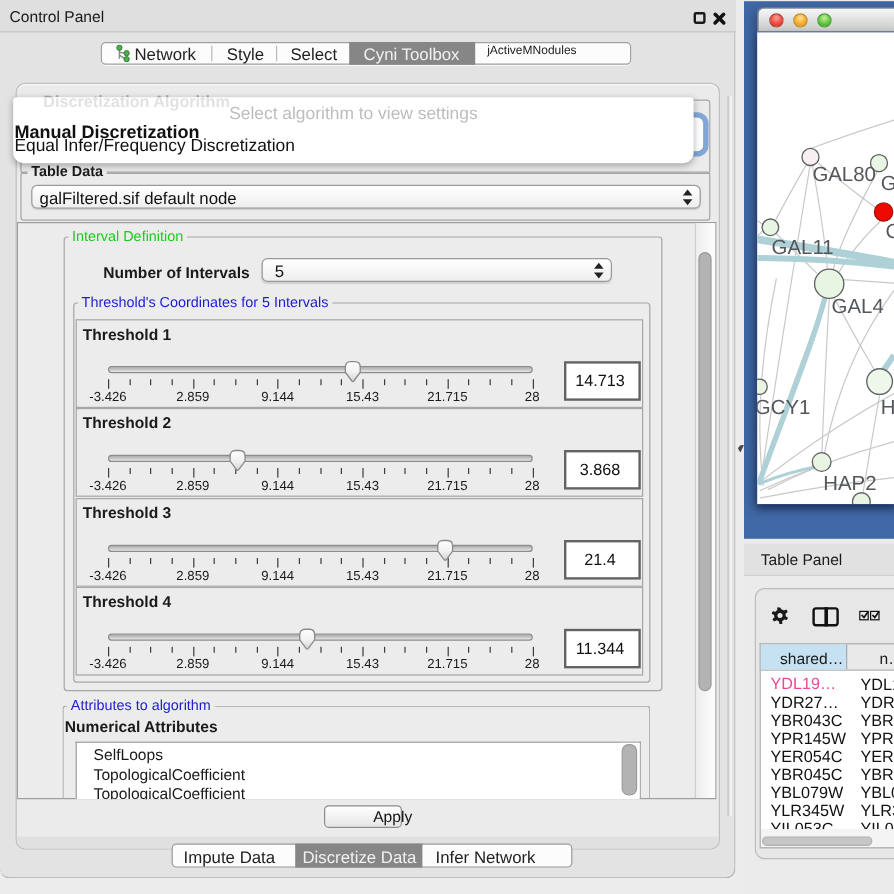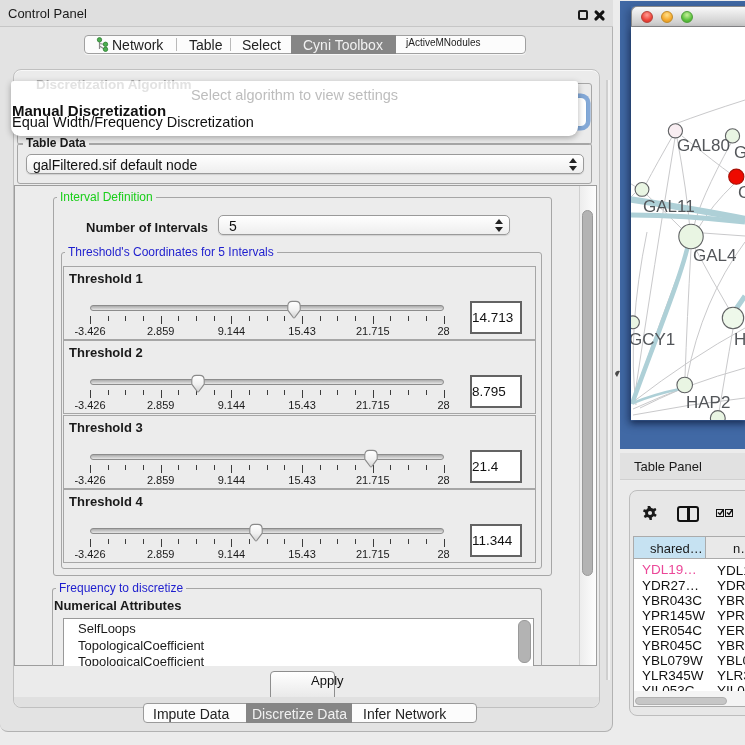--- a/index.html
+++ b/index.html
@@ -10,21 +10,21 @@
 .r13 { font-size:13px; color:#1a1a1a; }
 .grouplab { position:absolute; font-size:12px; padding:0 3px; }
 .combo { position:absolute; background:linear-gradient(#ffffff,#eeeeee); border:1px solid #9a9a9a; border-radius:5px; box-shadow:0 1px 1px rgba(0,0,0,0.12); }
 .combo .txt { position:absolute; left:6px; top:0; font-size:14px; color:#111; }
 .spin { position:absolute; width:0; height:0; }
 .up { border-left:4px solid transparent; border-right:4px solid transparent; border-bottom:5px solid #222; }
 .dn { border-left:4px solid transparent; border-right:4px solid transparent; border-top:5px solid #222; }
 .gbox { position:absolute; border:1px solid #a6a6a6; border-radius:3px; }
 .tick { position:absolute; width:1px; background:#3c3c3c; }
 .tlab { position:absolute; font-size:11px; font-weight:normal; color:#1a1a1a; transform:translateX(-50%); white-space:nowrap; }
-.vbox { position:absolute; width:52px; height:33px; background:#fff; border:2px solid #636363; font-size:13.5px; text-align:left; padding-right:4px; line-height:29px; color:#111; }
+.vbox { position:absolute; width:64px; height:33px; background:#fff; border:2px solid #636363; font-size:13.5px; text-align:center; padding-right:4px; line-height:29px; color:#111; }
 </style>
 </head>
 <body>
 
 <div class="abs" style="left:0;top:0;width:613px;height:732px;background:#e3e3e3;border-right:1px solid #b2b2b2;border-bottom:1px solid #b2b2b2;border-radius:0 0 8px 8px;"></div>
 <div class="abs" style="left:0;top:0;width:613px;height:27px;background:#dfdfdf;border-bottom:1px solid #c6c6c6;"></div>
 <div class="abs r13" style="left:8px;top:6px;">Control Panel</div>
 <div class="abs" style="left:578px;top:10px;width:10px;height:10px;border:2px solid #1a1a1a;border-radius:2px;"></div>
 <div class="abs" style="left:593px;top:9px;width:12px;height:12px;">
     <div class="abs" style="left:-0.5px;top:4.8px;width:13px;height:3.2px;background:#111;border-radius:1.4px;transform:rotate(45deg);"></div>
@@ -34,21 +34,21 @@
 <div class="abs" style="left:291px;top:35px;width:105px;height:19px;background:#868686;"></div>
 <div class="abs" style="left:176px;top:38px;width:1px;height:13px;background:#b9b9b9;"></div>
 <div class="abs" style="left:230px;top:38px;width:1px;height:13px;background:#b9b9b9;"></div>
 <svg class="abs" style="left:96px;top:37px;" width="13" height="15" viewBox="0 0 13 15">
 <path d="M3.5 3.5 L3.5 12 M3.5 6.5 L9 7.5 M3.5 9 L9 12.5" stroke="#8a8a8a" stroke-width="1.2" fill="none"></path>
 <circle cx="3.5" cy="2.8" r="2.2" fill="#4caf50" stroke="#2e7d32" stroke-width="0.8"></circle>
 <circle cx="9.5" cy="7.3" r="2.2" fill="#4caf50" stroke="#2e7d32" stroke-width="0.8"></circle>
 <circle cx="9.5" cy="12.3" r="2.2" fill="#4caf50" stroke="#2e7d32" stroke-width="0.8"></circle>
 </svg>
 <div class="abs" style="left:112px;top:37px;font-size:14px;color:#222;">Network</div>
-<div class="abs" style="left:189px;top:37px;font-size:14px;color:#222;">Table</div>
+<div class="abs" style="left:189px;top:37px;font-size:14px;color:#222;">Style</div>
 <div class="abs" style="left:242px;top:37px;font-size:14px;color:#222;">Select</div>
 <div class="abs" style="left:303px;top:37px;font-size:14px;color:#f1f1f1;">Cyni Toolbox</div>
 <div class="abs" style="left:406px;top:37px;font-size:10px;color:#222;">jActiveMNodules</div>
 <div class="abs" style="left:13px;top:69px;width:587px;height:639px;background:#ebebeb;border:1px solid #c0c0c0;border-radius:8px;box-shadow:inset 0 1px 0 #f8f8f8;"></div>
 <div class="abs" style="left:606px;top:80px;width:2px;height:600px;background:#cfcfcf;"></div>
 <div class="abs" style="left:608px;top:80px;width:2px;height:600px;background:#f2f2f2;"></div>
 <div class="gbox" style="left:17px;top:83px;width:575px;height:62px;"></div>
 <div class="abs" style="left:300px;top:97px;width:287px;height:30px;background:#fff;border:1px solid #7aa3d2;border-radius:6px;box-shadow:0 0 0 3.5px rgba(96,146,208,0.75);"></div>
 <div class="spin up" style="left:570px;top:103px;"></div>
 <div class="spin dn" style="left:570px;top:113px;"></div>
@@ -146,21 +146,21 @@
 <svg class="abs" style="left:189.5px;top:373.5px;" width="16" height="19" viewBox="0 0 16 19">
 <defs>
       <linearGradient id="tg1" x1="0" y1="0" x2="0" y2="1">
 <stop offset="0" stop-color="#ffffff"></stop>
         <stop offset="0.55" stop-color="#f0f0f0"></stop>
         <stop offset="1" stop-color="#d2d2d2"></stop>
       </linearGradient>
     </defs>
 <path d="M 1.8,6.2 Q 1.8,1.4 6.2,1.4 L 9.8,1.4 Q 14.2,1.4 14.2,6.2 L 14.2,10.2 L 8.8,17.5 Q 8,18.4 7.2,17.5 L 1.8,10.2 Z" fill="url(#tg1)" stroke="#8a8a8a" stroke-width="1.1"></path>
 </svg>
-<div class="vbox" style="left:470px;top:375px;">8.795</div>
+<div class="vbox" style="left:470px;top:375px;">3.868</div>
 <div class="abs" style="left:63px;top:415px;width:473px;height:74px;border:1px solid #a6a6a6;background:#ececec;"></div>
 <div class="abs b13" style="left:69px;top:420px;">Threshold 3</div>
 <div class="abs" style="left:90px;top:454px;width:354px;height:6px;background:linear-gradient(#ababab,#e6e6e6);border:1px solid #8c8c8c;border-radius:3px;"></div>
 <div class="tick" style="left:90.0px;top:465px;height:8px;"></div>
 <div class="tick" style="left:108.0px;top:465px;height:5px;"></div>
 <div class="tick" style="left:125.0px;top:465px;height:5px;"></div>
 <div class="tick" style="left:143.0px;top:465px;height:5px;"></div>
 <div class="tick" style="left:161.0px;top:465px;height:8px;"></div>
 <div class="tick" style="left:178.0px;top:465px;height:5px;"></div>
 <div class="tick" style="left:196.0px;top:465px;height:5px;"></div>
@@ -230,30 +230,30 @@
       <linearGradient id="tg3" x1="0" y1="0" x2="0" y2="1">
 <stop offset="0" stop-color="#ffffff"></stop>
         <stop offset="0.55" stop-color="#f0f0f0"></stop>
         <stop offset="1" stop-color="#d2d2d2"></stop>
       </linearGradient>
     </defs>
 <path d="M 1.8,6.2 Q 1.8,1.4 6.2,1.4 L 9.8,1.4 Q 14.2,1.4 14.2,6.2 L 14.2,10.2 L 8.8,17.5 Q 8,18.4 7.2,17.5 L 1.8,10.2 Z" fill="url(#tg3)" stroke="#8a8a8a" stroke-width="1.1"></path>
 </svg>
 <div class="vbox" style="left:470px;top:524px;">11.344</div>
 <div class="abs" style="left:52px;top:588px;width:490px;height:78px;border:1px solid #a6a6a6;border-bottom:none;border-radius:3px 3px 0 0;"></div>
-<div class="grouplab" style="left:56px;top:581px;background:#ececec;color:#1d1dce;">Frequency to discretize</div>
+<div class="grouplab" style="left:56px;top:581px;background:#ececec;color:#1d1dce;">Attributes to algorithm</div>
 <div class="abs b13" style="left:54px;top:598px;">Numerical Attributes</div>
 <div class="abs" style="left:63px;top:618px;width:471px;height:48px;background:#fff;border:1px solid #999;border-bottom:none;overflow:hidden;">
     <div class="r13" style="position:absolute;left:14px;top:2px;">SelfLoops</div>
     <div class="r13" style="position:absolute;left:14px;top:18.5px;">TopologicalCoefficient</div>
     <div class="r13" style="position:absolute;left:14px;top:35px;">TopologicalCoefficient</div>
   </div>
 <div class="abs" style="left:517px;top:619px;width:16px;height:46px;background:#fff;"></div>
 <div class="abs" style="left:518px;top:620px;width:13px;height:43px;background:#b3b3b3;border:1px solid #9a9a9a;border-radius:6px;"></div>
-<div class="abs" style="left:270px;top:671px;width:65px;height:31px;background:linear-gradient(#ffffff,#e6e6e6);border:1px solid #8e8e8e;border-radius:4px;text-align:center;font-size:13px;line-height:17px;color:#111;padding-left:40px;">Apply</div>
+<div class="abs" style="left:270px;top:671px;width:65px;height:19px;background:linear-gradient(#ffffff,#e6e6e6);border:1px solid #8e8e8e;border-radius:4px;text-align:center;font-size:13px;line-height:17px;color:#111;padding-left:40px;">Apply</div>
 <div class="abs" style="left:14px;top:697px;width:585px;height:10px;background:#e0e0e0;border-radius:0 0 8px 8px;"></div>
 <div class="abs" style="left:143px;top:703px;width:334px;height:20px;background:#fcfcfc;border:1px solid #9a9a9a;border-radius:4px;"></div>
 <div class="abs" style="left:246px;top:703px;width:106px;height:20px;background:#868686;"></div>
 <div class="abs" style="left:153px;top:706px;font-size:14px;color:#222;">Impute Data</div>
 <div class="abs" style="left:252px;top:706px;font-size:14px;color:#f1f1f1;">Discretize Data</div>
 <div class="abs" style="left:363px;top:706px;font-size:14px;color:#222;">Infer Network</div>
 <div class="abs" style="left:620px;top:1px;width:125px;height:448px;background:#4169a5;overflow:hidden;"></div>
 <div class="abs" style="left:620px;top:1px;width:125px;height:448px;overflow:hidden;">
     <div class="abs" style="left:11px;top:5px;width:130px;height:415px;box-shadow:-3px 3px 9px rgba(12,25,55,0.40);"></div>
   </div>
@@ -365,12 +365,12 @@
 <div class="abs" style="left:633px;top:706px;width:112px;height:1px;background:#ababab;"></div>
 <div class="abs" style="left:11px;top:81px;width:567px;height:55px;background:#fff;border-radius:3px 3px 9px 9px;box-shadow:0 2px 6px rgba(0,0,0,0.3);"></div>
 <div class="abs" style="left:0;top:70px;width:400px;height:11px;overflow:hidden;">
     <div class="abs" style="left:36px;top:7px;font-size:13.5px;font-weight:bold;color:#9f9f9f;">Discretization Algorithm</div>
   </div>
 <div class="abs" style="left:0;top:81px;width:400px;height:12px;overflow:hidden;">
     <div class="abs" style="left:36px;top:-4px;font-size:13.5px;font-weight:bold;color:#e2e2e2;">Discretization Algorithm</div>
   </div>
 <div class="abs" style="left:11px;top:87px;width:567px;text-align:center;font-size:14.5px;color:#bdbdbd;">Select algorithm to view settings</div>
 <div class="abs" style="left:12px;top:101.5px;font-size:15px;font-weight:bold;color:#111;">Manual Discretization</div>
-<div class="abs" style="left:12px;top:113.5px;font-size:14.5px;color:#111;">Equal Width/Frequency Discretization</div>
+<div class="abs" style="left:12px;top:113.5px;font-size:14.5px;color:#111;">Equal Infer/Frequency Discretization</div>
 </body></html>

